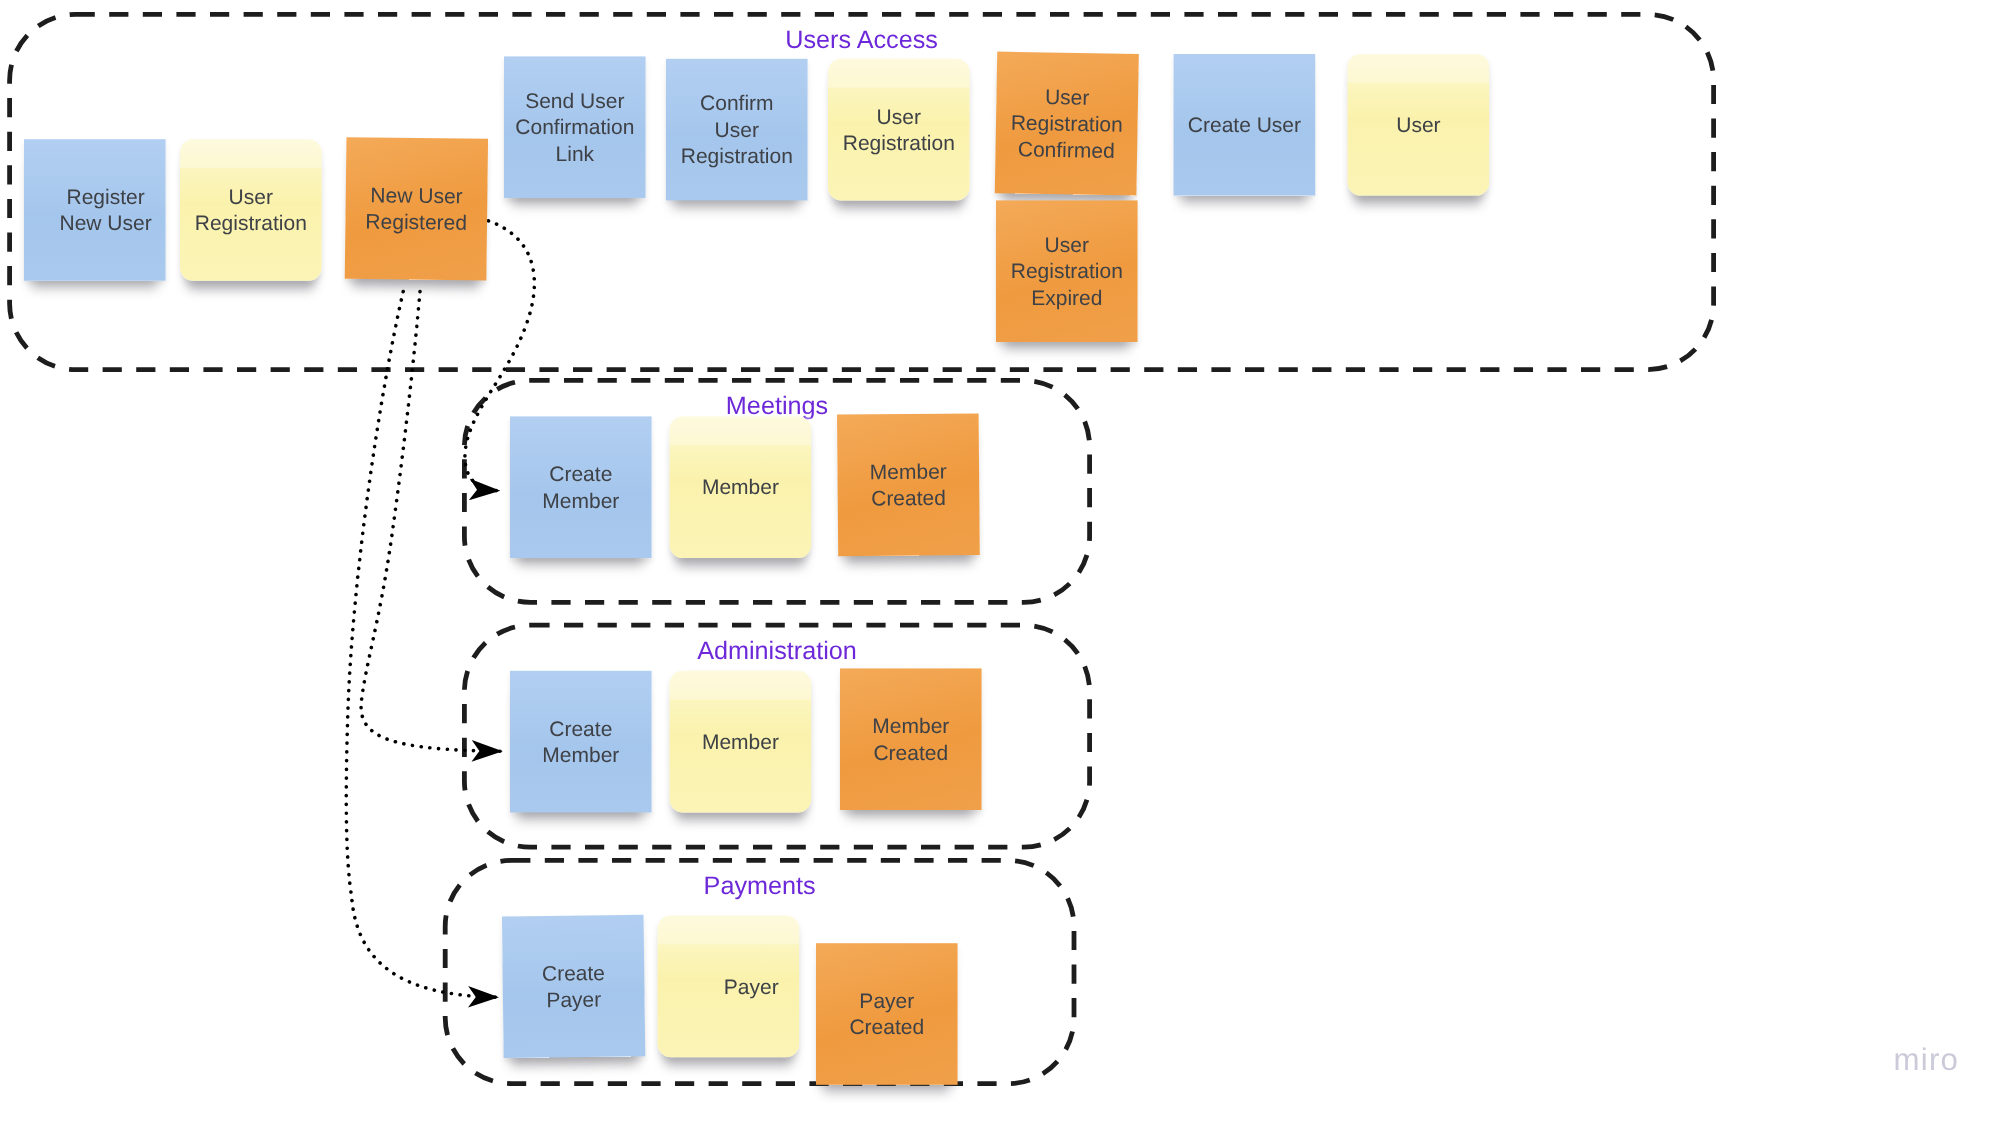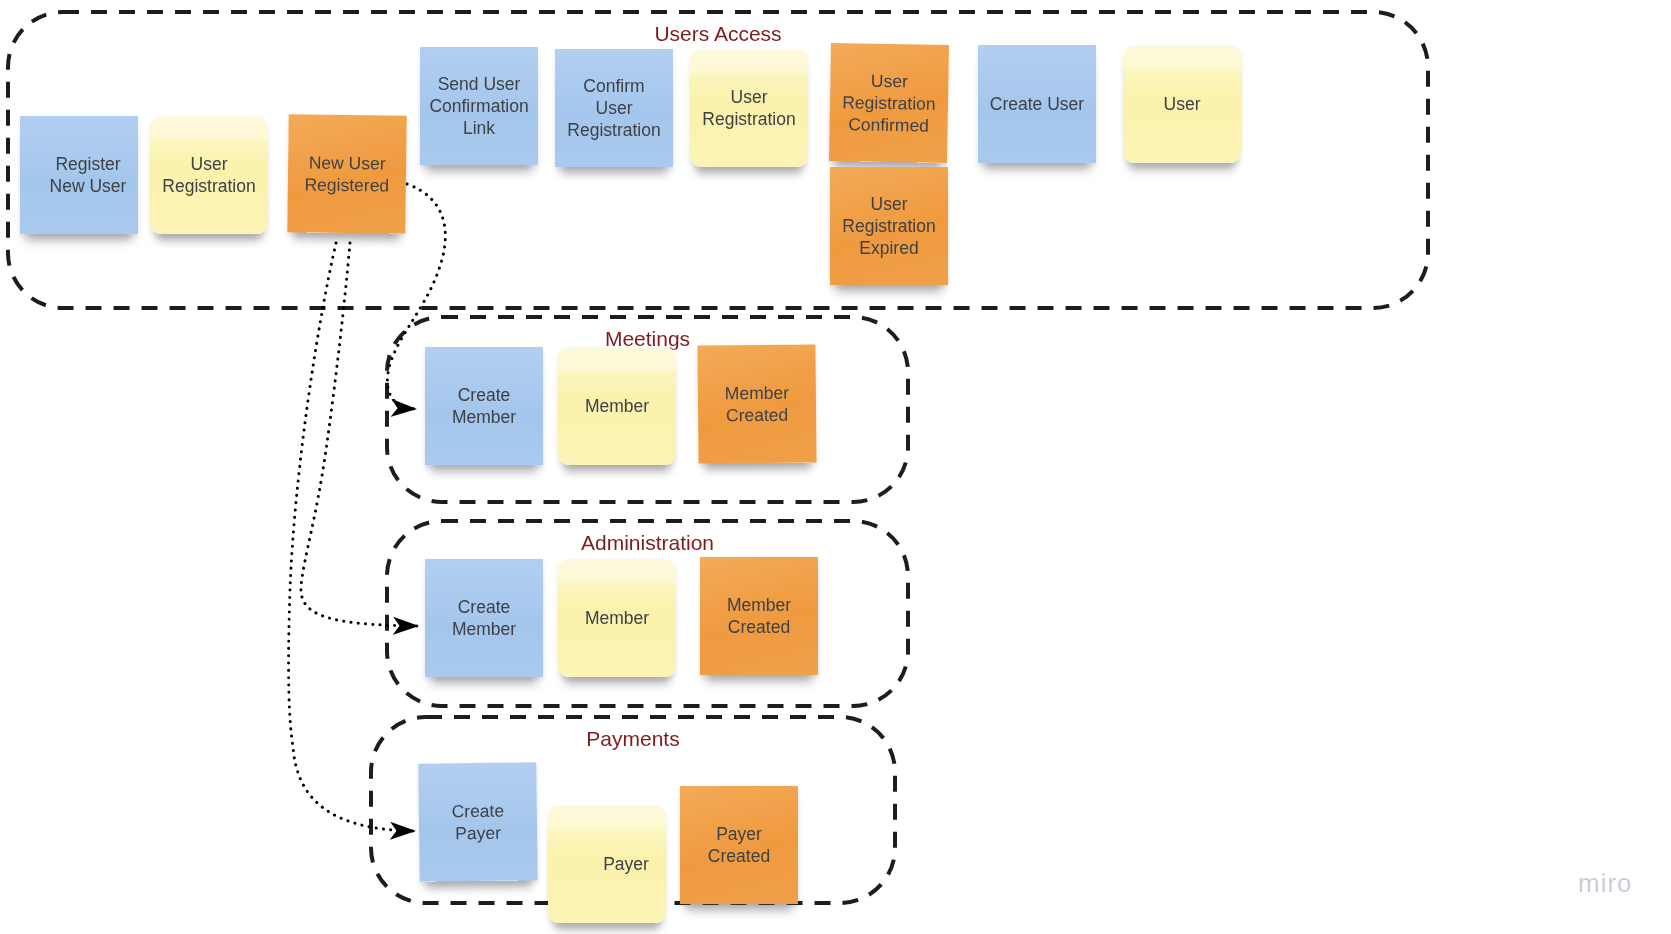--- a/index.html
+++ b/index.html
@@ -14,21 +14,21 @@
     position:absolute;left:0;top:0;width:1671px;height:934px;
   }
   .group-outline{
     fill:none;stroke:#1d1d1d;stroke-width:4;stroke-dasharray:16 12;
   }
   .connector{
     fill:none;stroke:#000000;stroke-width:3;stroke-linecap:round;stroke-dasharray:0.1 7.2;
   }
   #arrowhead path{fill:#000000;stroke:none;}
   .group-title{
-    position:absolute;text-align:center;font-size:21px;color:#7f1d1d;
+    position:absolute;text-align:center;font-size:21px;color:#6d28d9;
     pointer-events:auto;white-space:nowrap;
   }
   .note{
     position:absolute;width:118px;height:118px;box-sizing:border-box;
     display:flex;align-items:center;justify-content:center;
     text-align:center;padding:0 10px;
     font-size:17.5px;line-height:1.26;color:#3e4146;
     box-shadow:0 13px 9px -6px rgba(75,75,85,.40), 0 3px 4px rgba(90,90,100,.12);
   }
   .note.blue{
@@ -118,19 +118,19 @@
     </div>
     <div class="note yellow" style="left: 558px; top: 559px;">
       <div class="note-label">Member</div>
     </div>
     <div class="note orange" style="left: 700px; top: 557px;">
       <div class="note-label">Member Created</div>
     </div>
     <div class="note blue" style="left: 419px; top: 763px; transform: rotate(-0.7deg);">
       <div class="note-label">Create Payer</div>
     </div>
-    <div class="note yellow" style="left: 548px; top: 805px; padding-left: 48px;">
+    <div class="note yellow" style="left: 548px; top: 763px; padding-left: 48px;">
       <div class="note-label">Payer</div>
     </div>
     <div class="note orange" style="left: 680px; top: 762px; margin-top: 24px;">
       <div class="note-label">Payer Created</div>
     </div>
   </div>
 
 </body></html>

